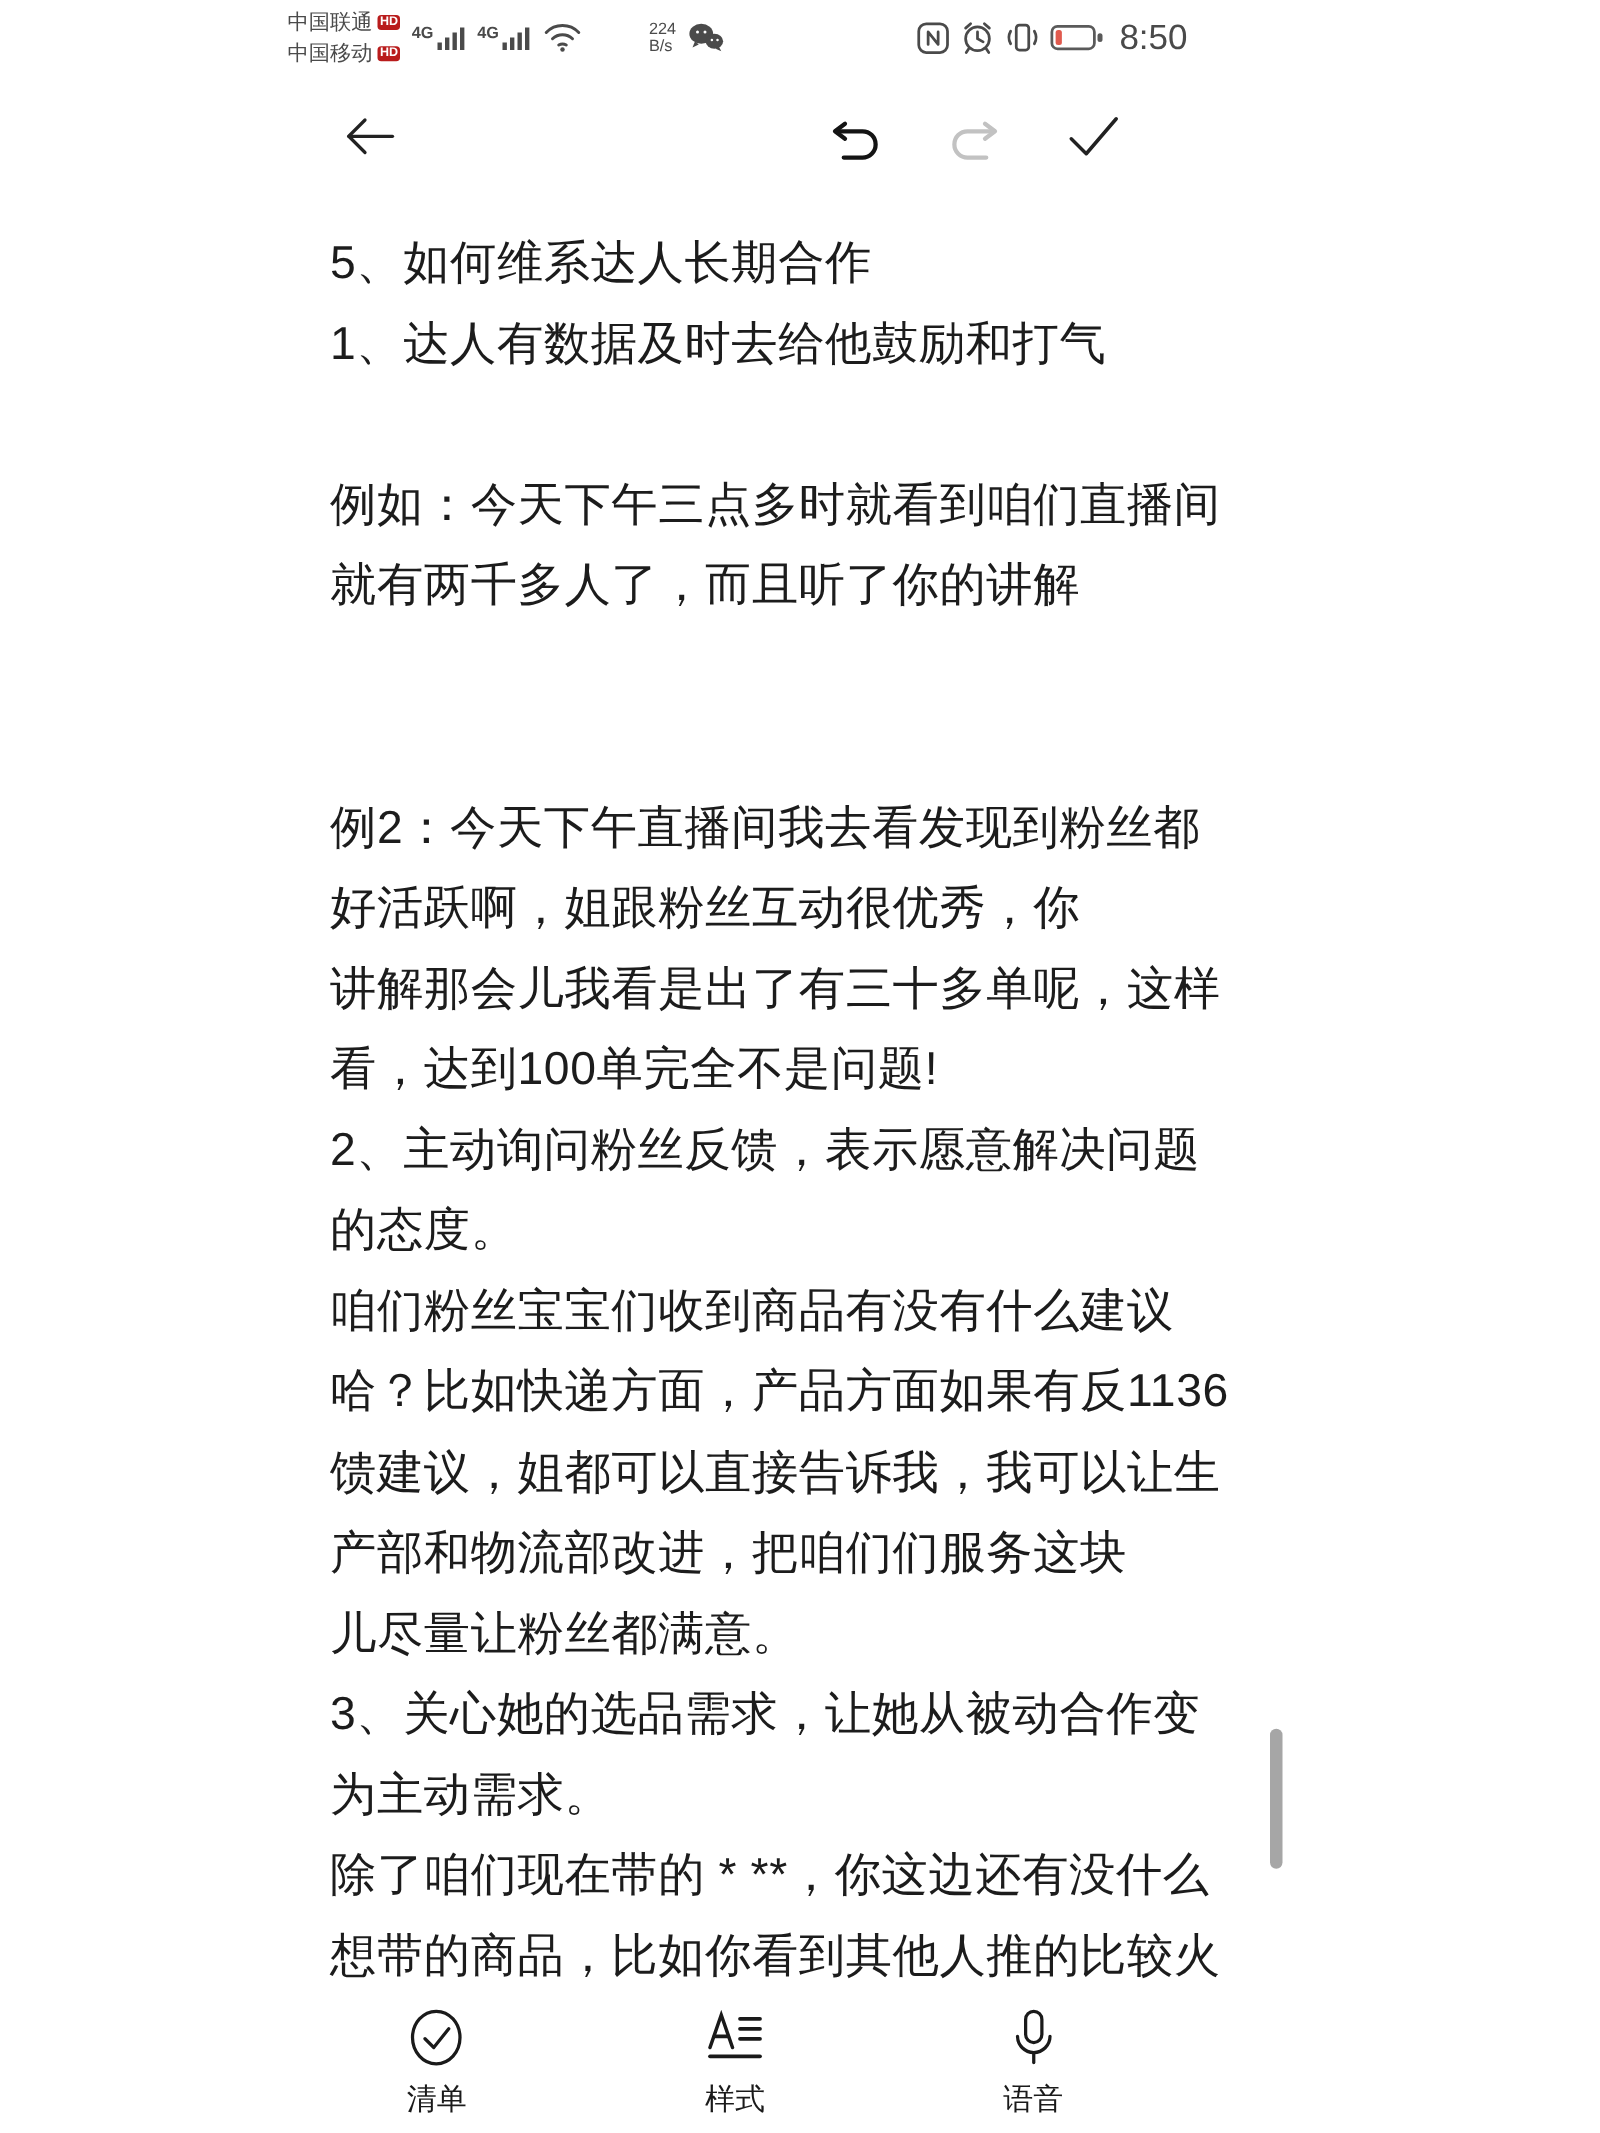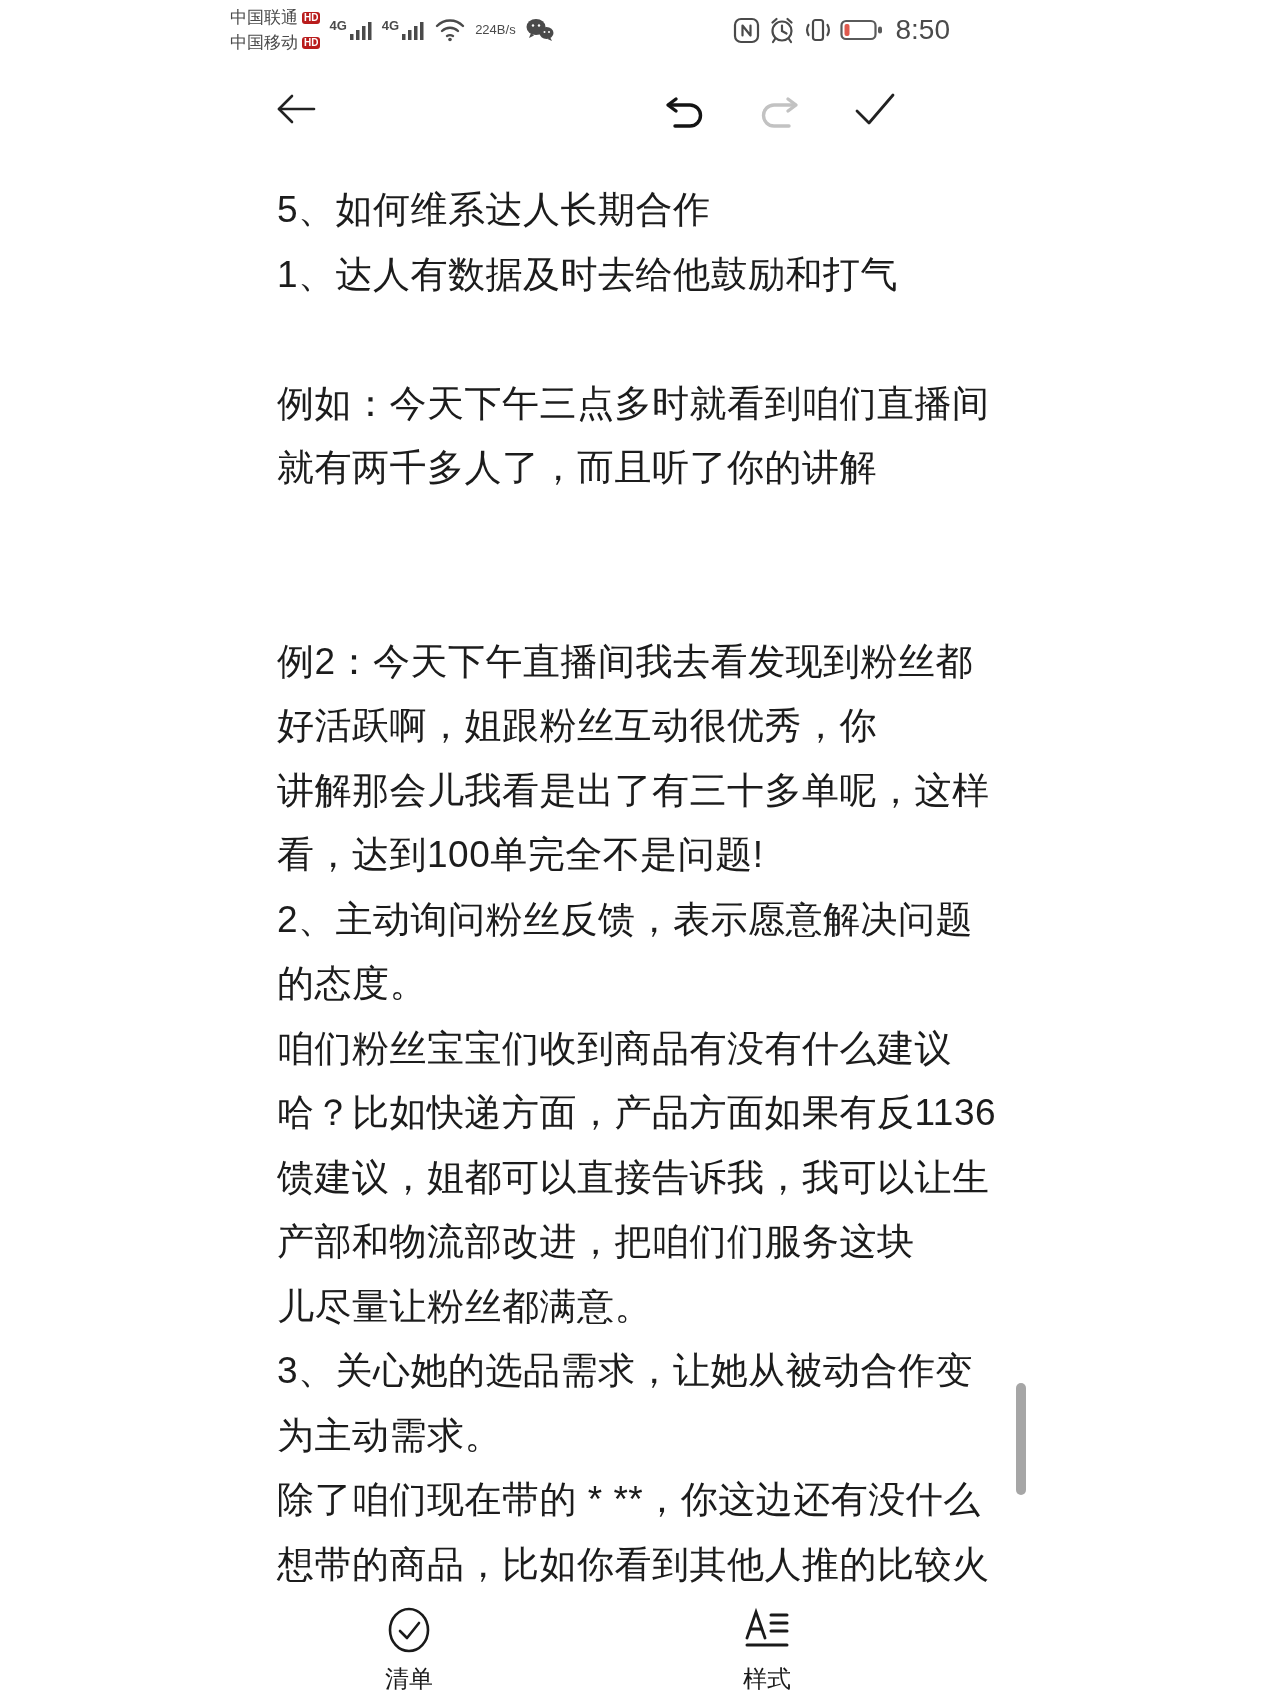--- a/index.html
+++ b/index.html
@@ -10,35 +10,35 @@
   
   .status-bar { position:absolute; left:0; top:6px; width:720px; height:48px;
                 display:flex; justify-content:space-between; align-items:center; color:#4a4a4a; }
   .sb-left { display:flex; align-items:center; gap:9px; }
   .carriers { display:flex; flex-direction:column; gap:2px; }
   .carrier-row { display:flex; align-items:center; gap:4px; font-size:17px; color:#4a4a4a; }
   .hd-badge { background:#b91c1c; color:#fff; font-size:10px; font-weight:bold;
               border-radius:3px; padding:1px 2px; line-height:1; }
   .signal { display:flex; align-items:flex-end; gap:2px; }
   .net-label { font-size:13px; color:#4a4a4a; position:relative; top:-7px; font-weight:bold; }
-  .speed { display:flex; align-items:flex-start; font-size:13px;
-           line-height:14px; color:#4a4a4a; }
+  .speed { display:flex; flex-direction:column; align-items:flex-start; font-size:13px;
+           line-height:14px; color:#4a4a4a;margin-left:44px; }
   .sb-right { display:flex; align-items:center; gap:8px; }
   .time { font-size:28px; color:#4a4a4a; margin-left:4px; }
 
   
   .edit-toolbar { position:absolute; left:0; top:78px; width:720px; height:64px; }
   .tb-btn { position:absolute; background:none; border:none; cursor:pointer; }
   .tb-back  { left:42px;  top:12px; }
   .tb-undo  { left:434px; top:16px; }
   .tb-redo  { left:528px; top:16px; }
   .tb-check { left:622px; top:12px; }
 
   
-  .note-text { position:absolute; left:47px; top:178px; width:700px;
+  .note-text { position:absolute; left:34px; top:178px; width:700px;
                font-size:37px; line-height:64.5px; color:#1c1c1c;
                white-space:pre; letter-spacing:0.5px; }
 
   .scrollbar-thumb { position:absolute; left:786px; top:1383px; width:10px; height:112px;
                      background:#a6a6a6; border-radius:5px; cursor:grab; }
 
   
   .bottom-toolbar { position:absolute; left:0; top:1598px; width:716px; height:104px;
                     display:flex; }
   .bt-item { flex:1; display:flex; flex-direction:column; align-items:center;
@@ -209,16 +209,24 @@
         <path d="M7.5 23 h11"></path>
         <path d="M28 9 h16"></path>
         <path d="M28 17 h16"></path>
         <path d="M28 25 h16"></path>
         <path d="M4 39 h40"></path>
       </svg>
       <span class="bt-label">样式</span>
     </button>
 
 
+    <button class="bt-item">
+      <svg width="48" height="48" viewBox="0 0 48 48" fill="none" stroke="#1a1a1a" stroke-width="2.6" stroke-linecap="round">
+        <rect x="17.5" y="3" width="13" height="25" rx="6.5"></rect>
+        <path d="M11 23 a13 13 0 0 0 26 0"></path>
+        <path d="M24 36 v8"></path>
+      </svg>
+      <span class="bt-label">语音</span>
+    </button>
 
 
   </div>
 </div>
 
 </body></html>

